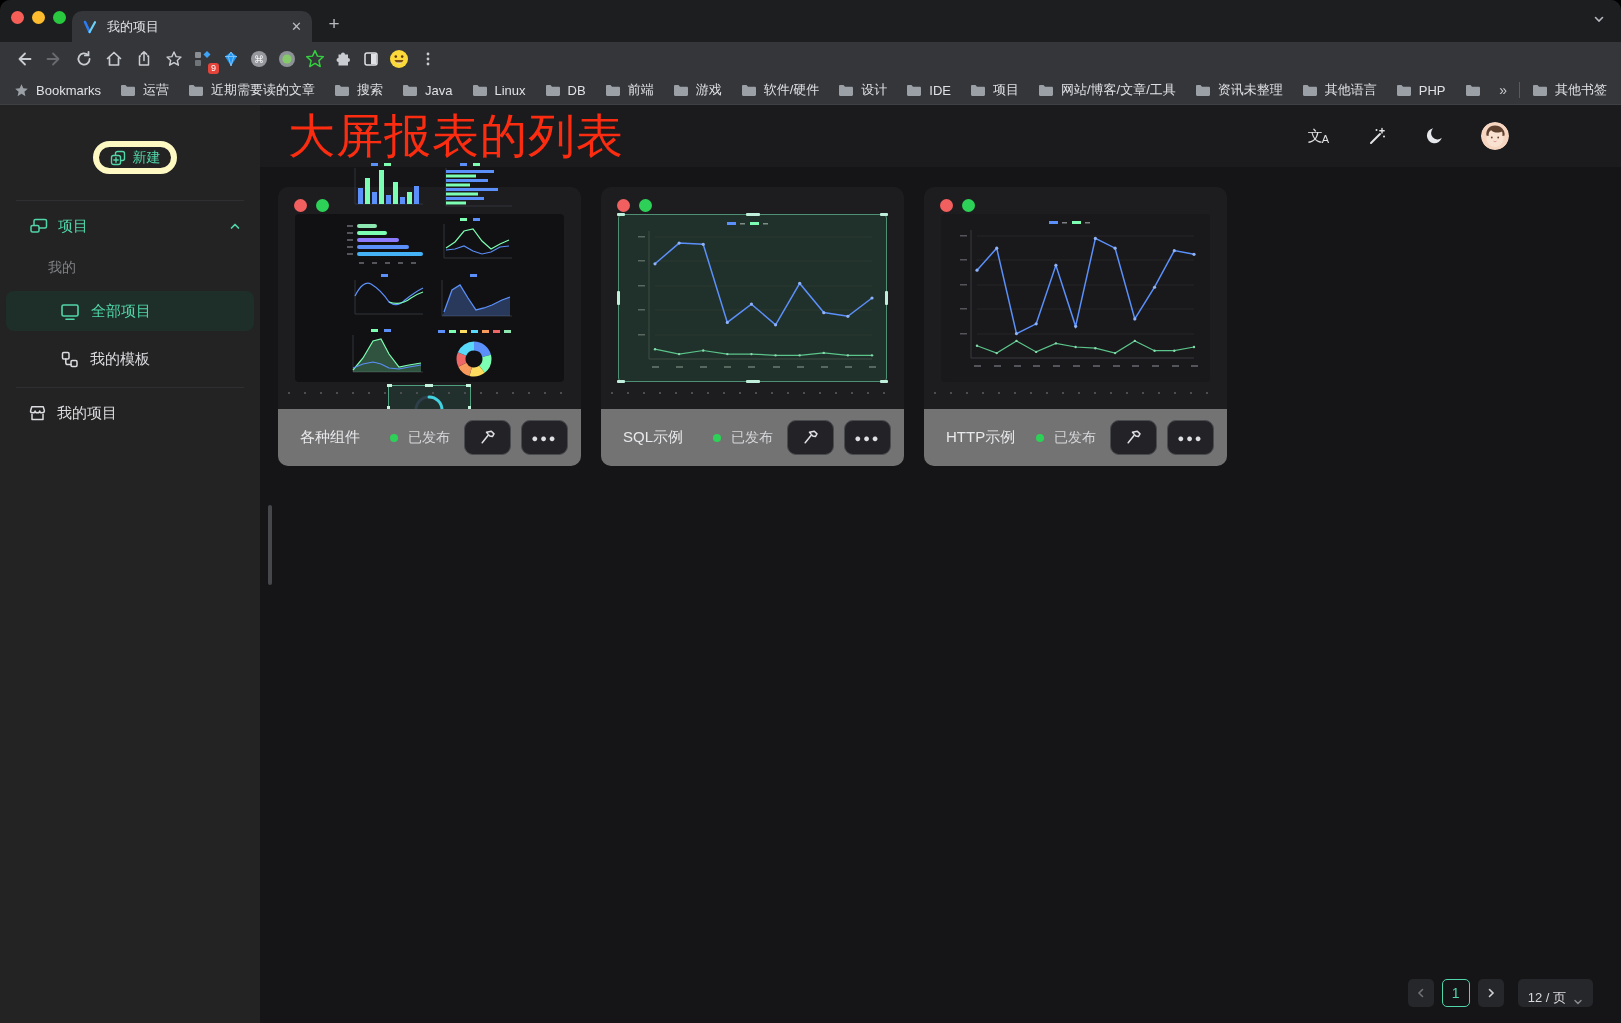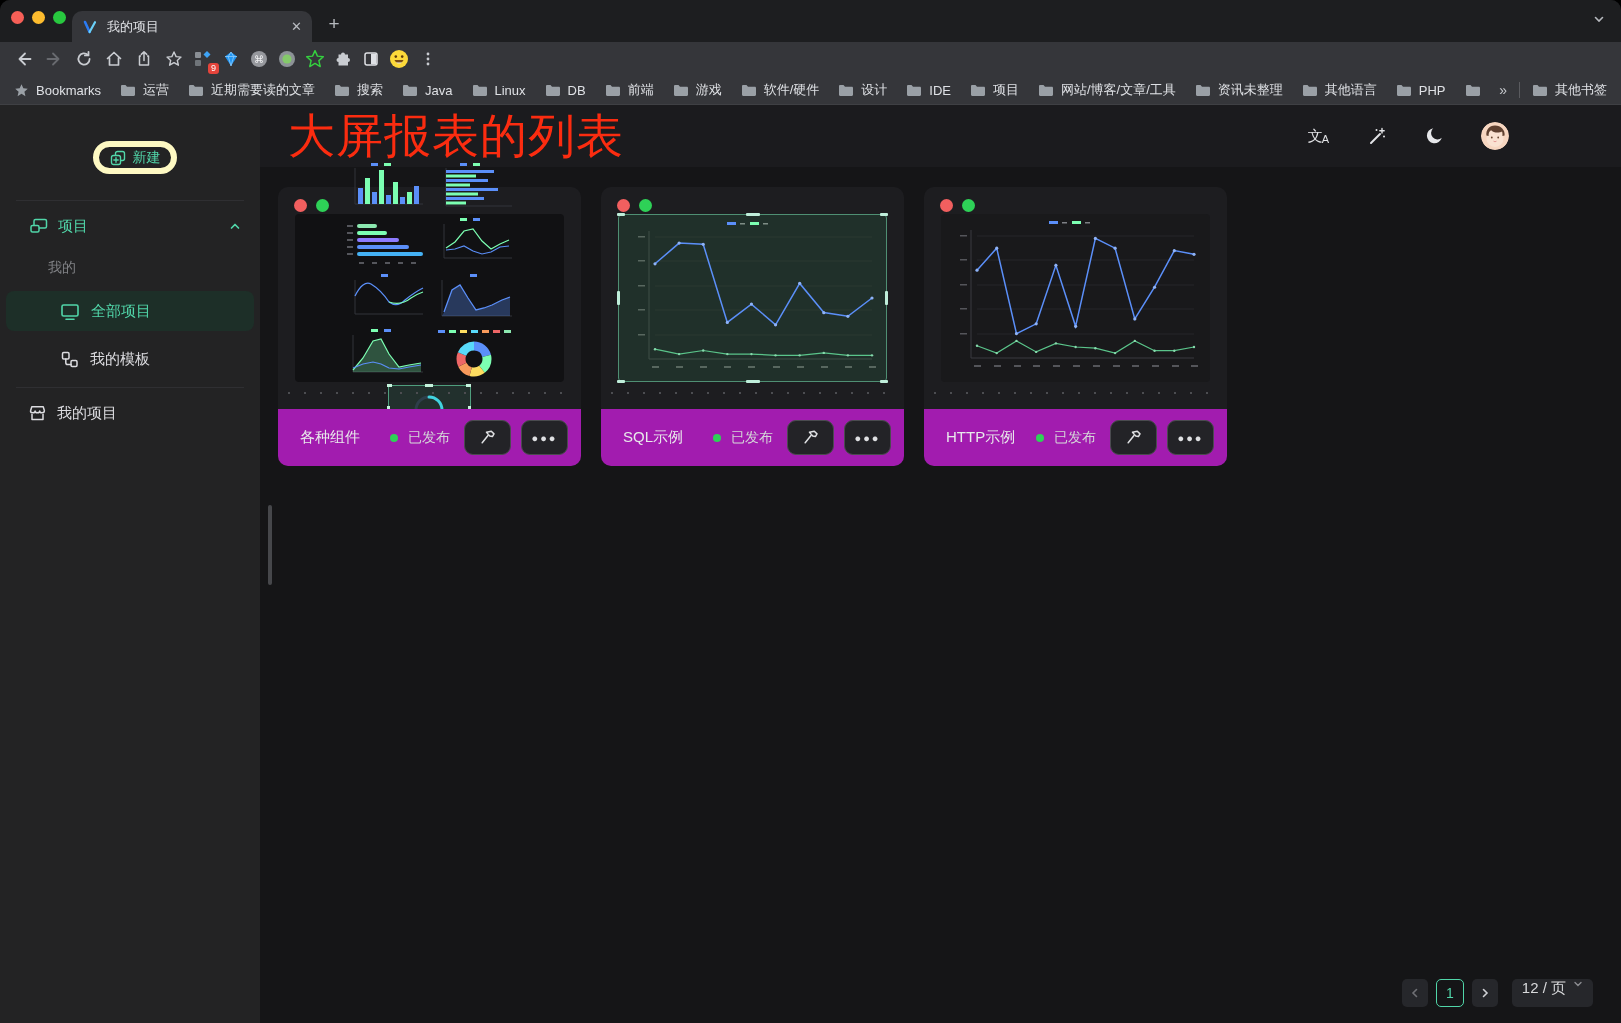--- a/index.html
+++ b/index.html
@@ -55,32 +55,32 @@
   .thumb{position:absolute;left:17px;top:27px;width:269px;height:168px;border-radius:4px;}
   .thumb.dark1{background:#111113;display:flex;flex-wrap:wrap;align-content:center;justify-content:center;padding:2px;box-sizing:border-box;}
   .thumb.sel{background:#20302a;border:1px solid #4f8f73;box-sizing:border-box;}
   .thumb.dark3{background:#19191b;}
   .hd{position:absolute;background:#bfeeda;border-radius:1px;}
   .hd.tl{left:-2px;top:-2px;width:8px;height:3px}.hd.tr{right:-2px;top:-2px;width:8px;height:3px}
   .hd.bl{left:-2px;bottom:-2px;width:8px;height:3px}.hd.br{right:-2px;bottom:-2px;width:8px;height:3px}
   .hd.mt{left:calc(50% - 7px);top:-2px;width:14px;height:3px}.hd.mb{left:calc(50% - 7px);bottom:-2px;width:14px;height:3px}
   .hd.ml{left:-2px;top:calc(50% - 7px);width:3px;height:14px}.hd.mr{right:-2px;top:calc(50% - 7px);width:3px;height:14px}
   .dotrow{position:absolute;left:10px;right:10px;top:205px;height:2px;background-image:repeating-linear-gradient(90deg,#4c4d51 0 2px,transparent 2px 16px);}
-  .cfoot{position:absolute;left:0;right:0;bottom:0;height:57px;background:#a21caf;border-radius:0 0 10px 10px;display:flex;align-items:center;padding:0 13px 0 22px;box-sizing:border-box;}
+  .cfoot{position:absolute;left:0;right:0;bottom:0;height:57px;background:#737373;border-radius:0 0 10px 10px;display:flex;align-items:center;padding:0 13px 0 22px;box-sizing:border-box;}
   .cname{color:#e8e9eb;font-size:15px;}
   .cstat{margin-left:auto;display:flex;align-items:center;gap:10px;color:#d4d5d8;font-size:14px;}
   .stdot{width:8px;height:8px;border-radius:50%;background:#2ed157;}
   .cbtn{width:45px;height:33px;border:1px solid #4a4b4f;background:#232327;border-radius:9px;display:flex;align-items:center;justify-content:center;margin-left:10px;flex:none;}
   .cbtn:first-of-type{margin-left:14px;}
   .ell{color:#dfe0e3;font-size:11px;letter-spacing:2px;}
   .scrollthumb{position:absolute;left:268px;top:505px;width:4px;height:80px;background:#46474b;border-radius:2px;}
   .pager{position:absolute;right:28px;bottom:20px;display:flex;align-items:center;gap:8px;}
   .pbtn{width:26px;height:28px;background:#26272b;border-radius:5px;display:flex;align-items:center;justify-content:center;}
   .pcur{width:28px;height:28px;border:1px solid #51d6a9;border-radius:5px;color:#51d6a9;font-size:14px;display:flex;align-items:center;justify-content:center;box-sizing:border-box;}
-  .psel{height:28px;background:#26272b;border-radius:5px;color:#d8d9db;font-size:15px;display:flex;align-items:flex-start;gap:7px;padding:0 10px;margin-left:6px;}
+  .psel{height:28px;background:#26272b;border-radius:5px;color:#d8d9db;font-size:13px;display:flex;align-items:flex-end;gap:7px;padding:0 10px;margin-left:6px;}
   .mini{width:85px;height:52px;flex:none;margin:2px 2px;}
   svg{display:block}
 </style>
 </head>
 <body>
 
 <div class="window">
 
   <div class="tabstrip">
     <div class="traffic">

